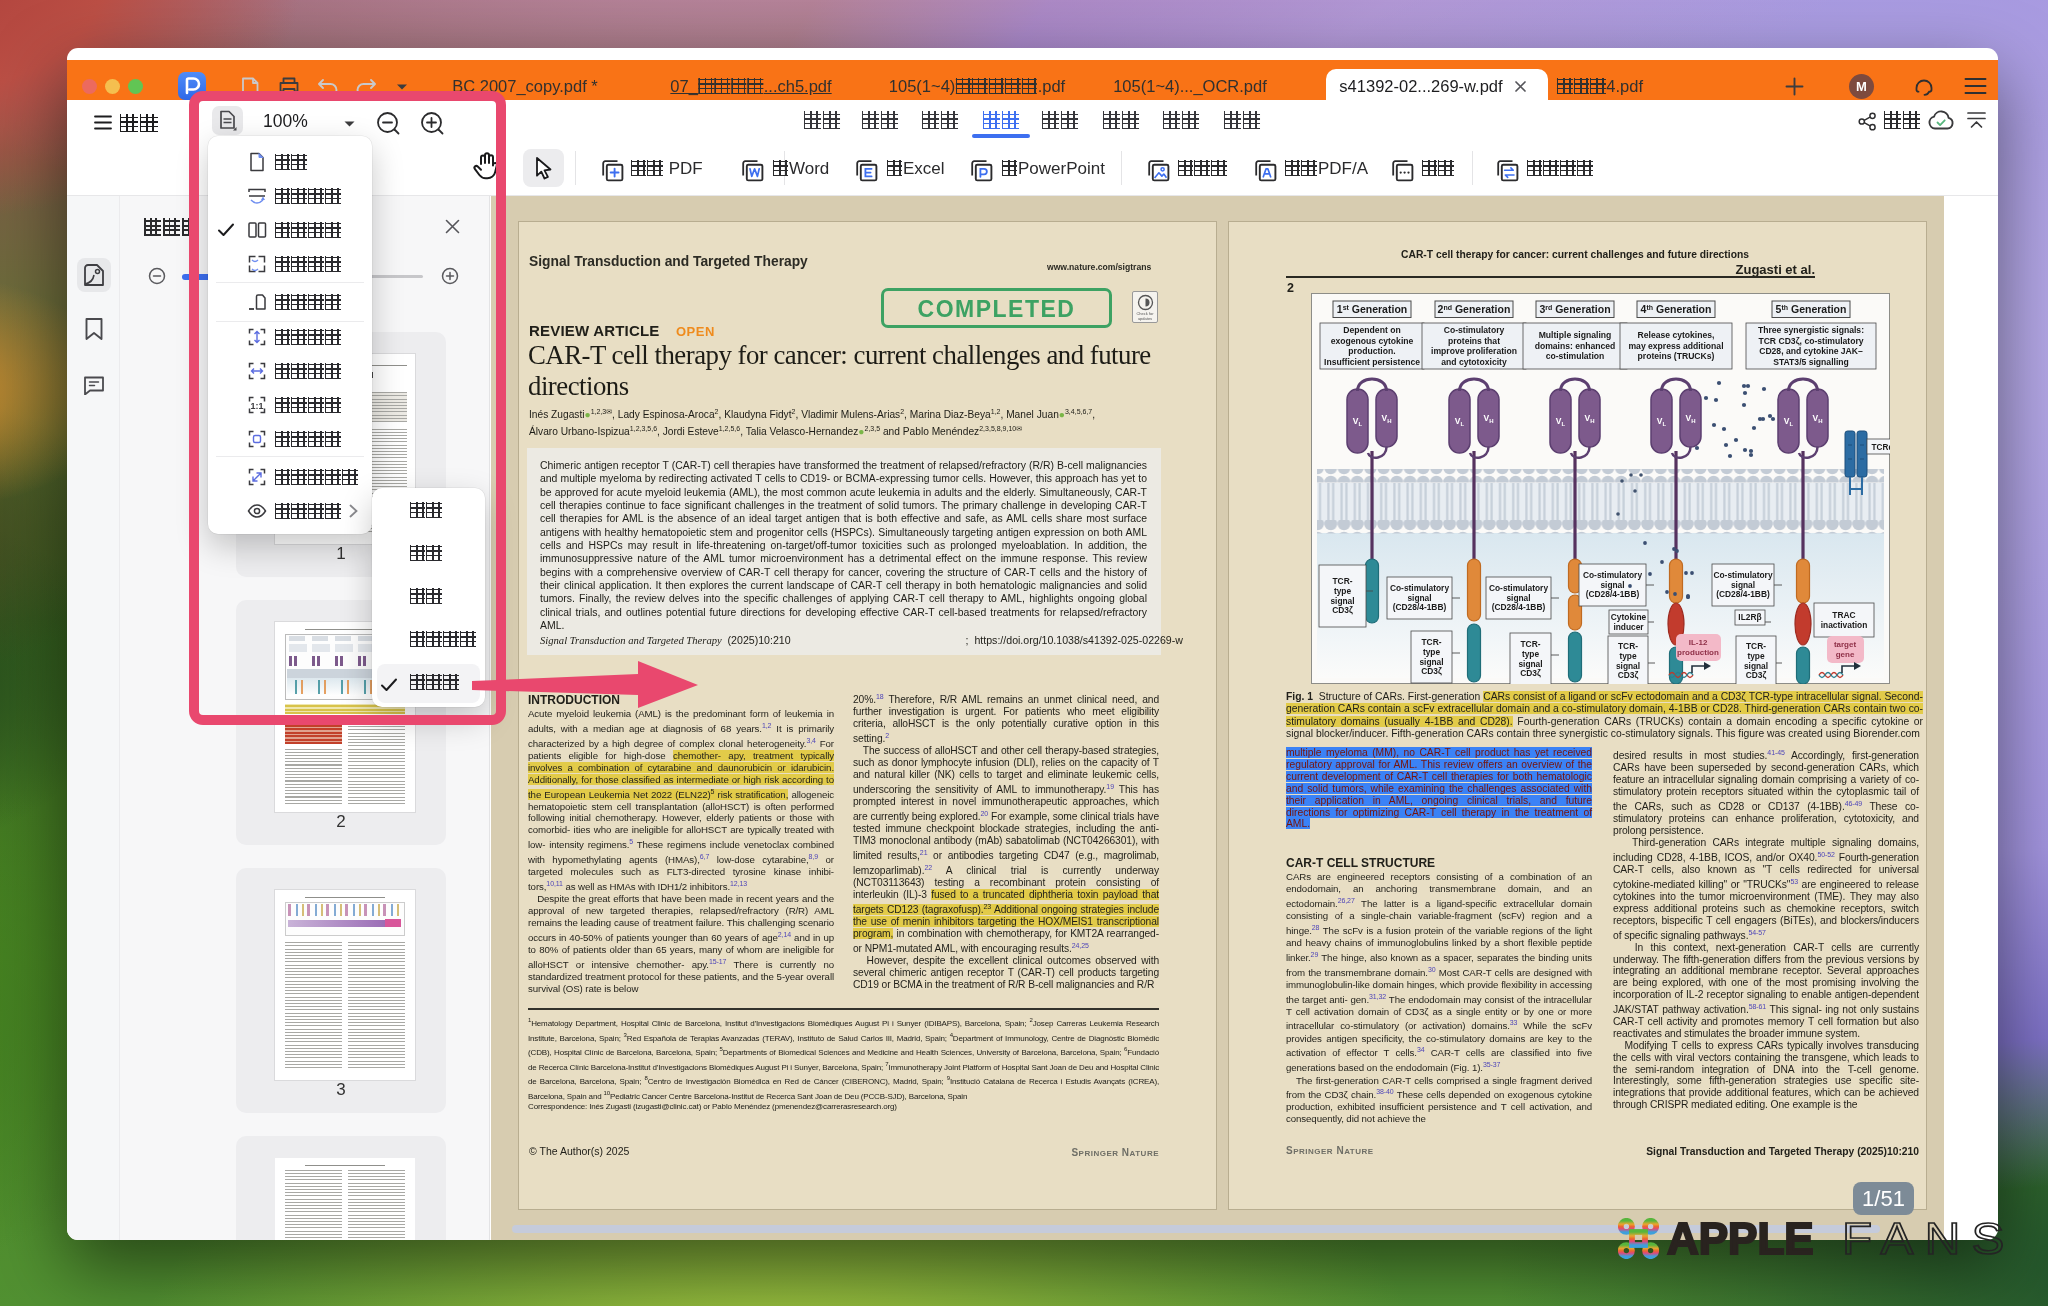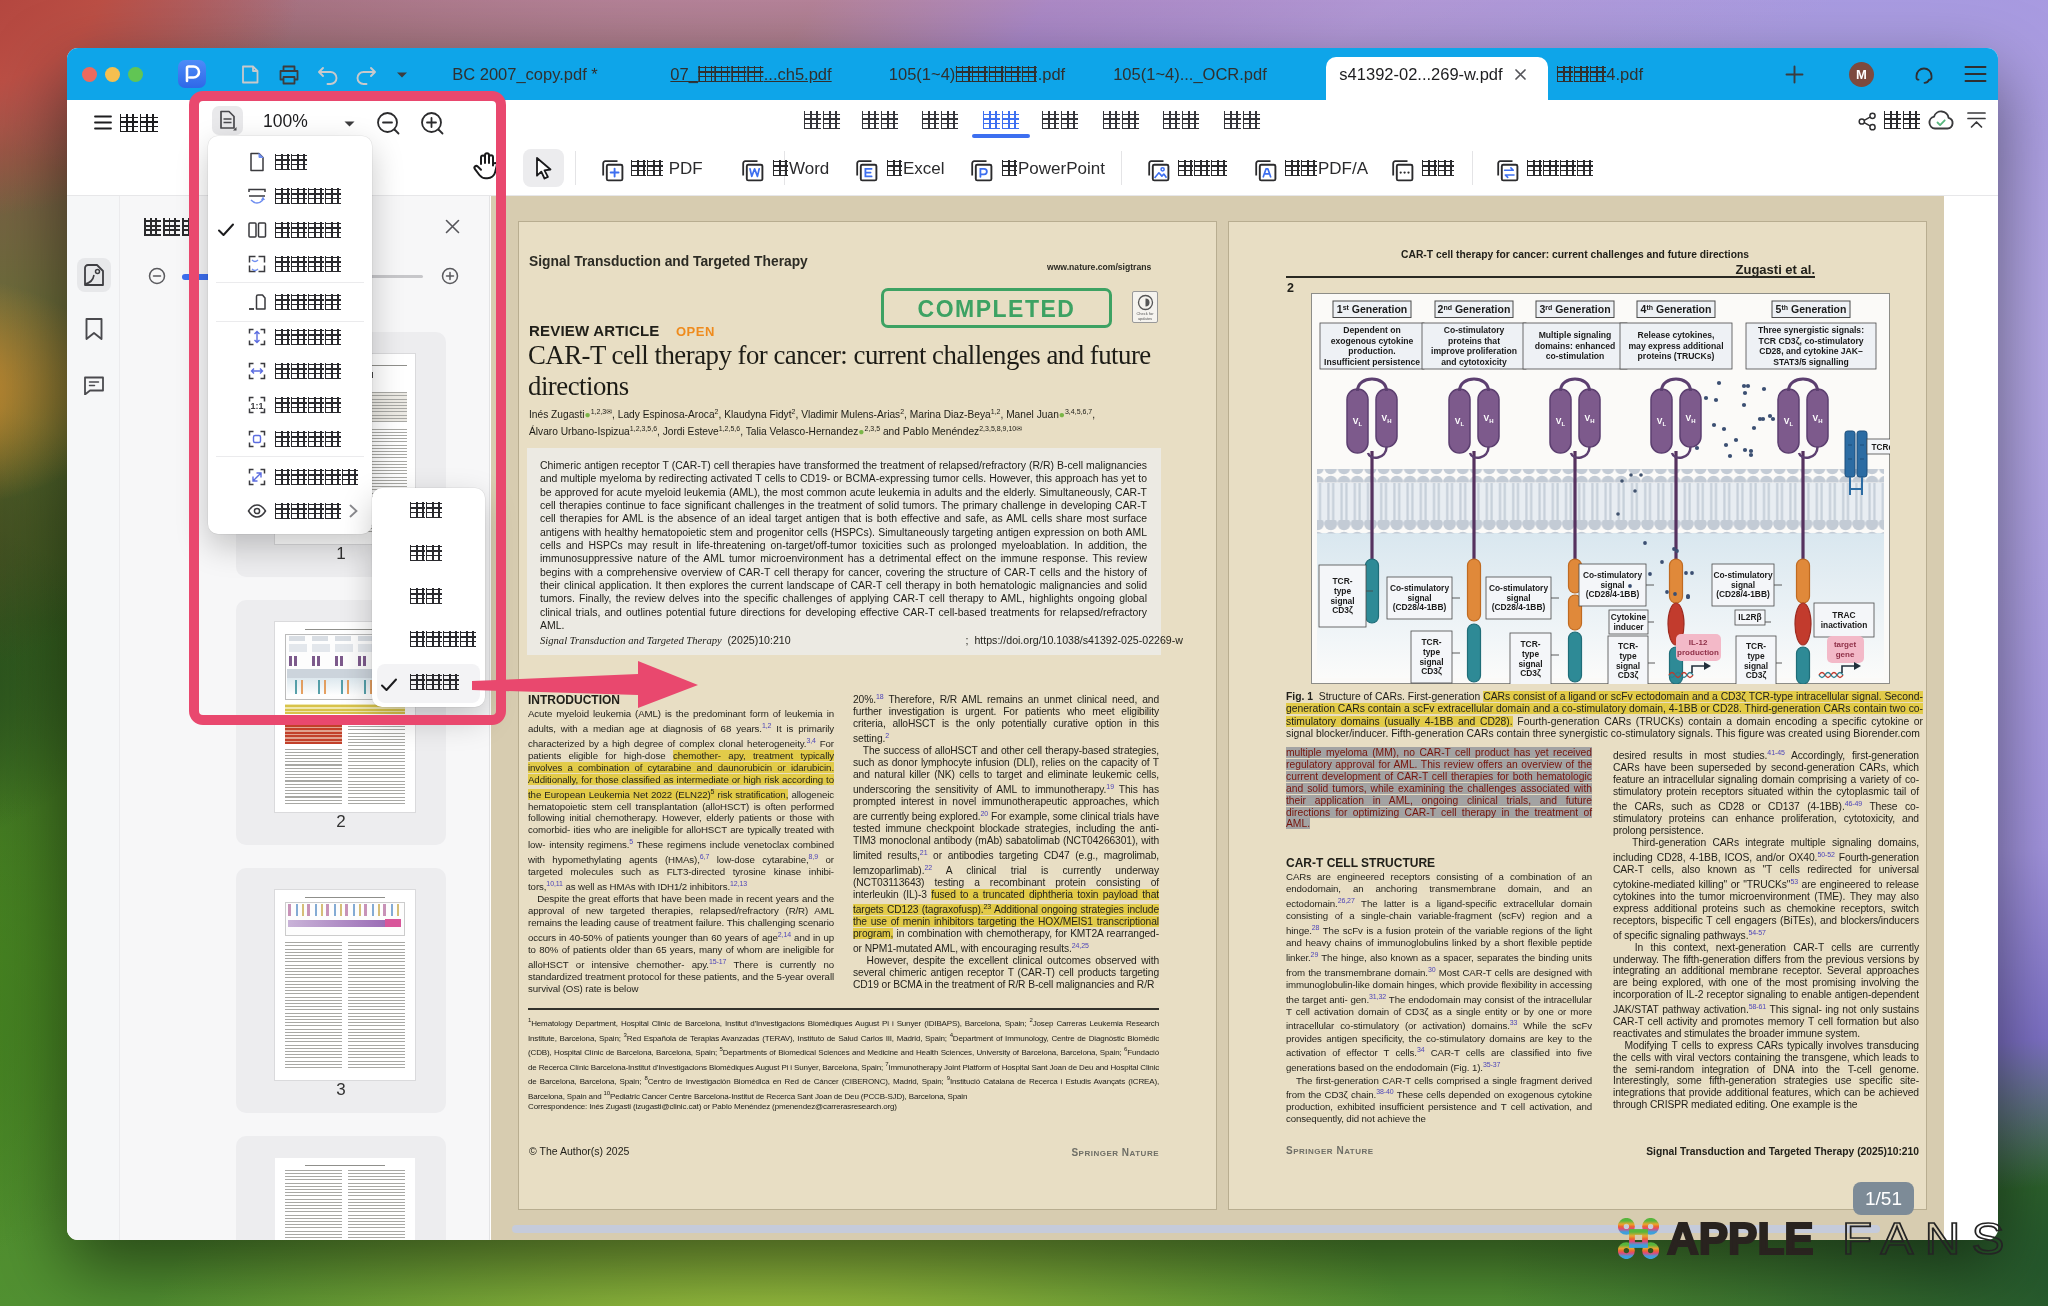--- a/index.html
+++ b/index.html
@@ -19,21 +19,21 @@
 .abs{position:absolute;}
 
 i.c{display:inline-block;width:.94em;height:.92em;margin:0 .03em;vertical-align:-.1em;
 background:repeating-linear-gradient(0deg,currentColor 0 1.4px,transparent 1.4px 4.6px),
 repeating-linear-gradient(90deg,currentColor 0 1.4px,transparent 1.4px 6.2px);}
 i.c.b{background:repeating-linear-gradient(0deg,currentColor 0 1.9px,transparent 1.9px 4.6px),
 repeating-linear-gradient(90deg,currentColor 0 1.9px,transparent 1.9px 5.6px);}
 
 #win{position:absolute;left:67px;top:48px;width:1931px;height:1192px;border-radius:11px;
 background:#fff;box-shadow:0 28px 70px rgba(0,0,0,.5);overflow:hidden;}
-#titlebar{position:absolute;left:0;top:0;width:100%;height:52px;background:#0ea5e9;}
+#titlebar{position:absolute;left:0;top:12px;width:100%;height:52px;background:#f97316;}
 .tl{position:absolute;top:18.5px;width:15px;height:15px;border-radius:50%;}
 #appicon{position:absolute;left:111px;top:12px;width:28px;height:28px;border-radius:7px;
 background:linear-gradient(180deg,#4e8cf8,#2e68e8);}
 .tbtab{position:absolute;top:17px;font-size:16.5px;color:#30302f;white-space:nowrap;transform:translateX(-50%);}
 #activetab{position:absolute;left:1259px;top:9px;width:222px;height:43px;background:#fff;border-radius:10px 10px 0 0;}
 .ticon{position:absolute;top:15px;}
 
 #row1{position:absolute;left:0;top:52px;width:100%;height:45px;background:#fff;}
 #row2{position:absolute;left:0;top:97px;width:100%;height:51px;background:#fff;border-bottom:1px solid #e7e7e9;}
 .mtab{position:absolute;top:10px;font-size:19px;color:#35353a;transform:translateX(-50%);white-space:nowrap;}
@@ -44,21 +44,21 @@
 #panel{position:absolute;left:53px;top:148px;width:370px;height:1044px;background:#f7f7f8;border-right:1px solid #e3e3e5;}
 #viewer{position:absolute;left:424px;top:148px;width:1453px;height:1044px;background:#d7ccb0;}
 #rstrip{position:absolute;left:1877px;top:148px;width:54px;height:1044px;background:#f7f8f9;border-left:1px solid #e9e9eb;}
 .card{position:absolute;left:116px;width:210px;height:245px;border-radius:10px;background:#ededef;}
 .thumb{position:absolute;left:155px;width:140px;height:190px;background:#fff;box-shadow:0 0 0 1px rgba(0,0,0,.08);}
 .plabel{position:absolute;left:116px;width:210px;text-align:center;font-size:17px;color:#333;}
 .page{position:absolute;top:26px;width:697px;height:987px;background:#e8dec4;box-shadow:0 0 0 1px rgba(125,115,85,.35);}
 
 .col{position:absolute;width:306px;font-size:9.7px;letter-spacing:-.1px;line-height:11.85px;text-align:justify;color:#201f19;}
 .hl{background:#e2cb49;}
-.hlr{background:#a3a3a3;color:#76140b;}
+.hlr{background:#3b82f6;color:#76140b;}
 
 .tt{background-image:repeating-linear-gradient(0deg,#a8a8a4 0 1.1px,transparent 1.1px 3.2px);}
 .tt2{background-image:repeating-linear-gradient(0deg,#8f8f8b 0 1.2px,transparent 1.2px 3.6px);}
 .thumb .abs{position:absolute;}
 
 #menu{position:absolute;left:208px;top:136px;width:164px;height:398px;background:#fff;border-radius:10px;
 box-shadow:0 12px 32px rgba(0,0,0,.22),0 0 0 .5px rgba(0,0,0,.08);z-index:40;}
 #submenu{position:absolute;left:372px;top:488px;width:113px;height:219px;background:#fff;border-radius:10px;
 box-shadow:0 12px 32px rgba(0,0,0,.22),0 0 0 .5px rgba(0,0,0,.08);z-index:41;}
 .mi{position:absolute;left:66px;font-size:17px;color:#2a2a2e;}
@@ -560,21 +560,21 @@
       <div class="abs" style="left:384px;top:924px;width:306px;text-align:right;font-size:10.3px;font-weight:600;color:#22211b;">Signal Transduction and Targeted Therapy (2025)10:210</div>
     </div>
     <div class="abs" style="left:21px;top:1029px;width:1368px;height:8px;border-radius:4px;background:#c5cbdb;"></div>
   </div>
 
 </div>
 <div id="pinkrect"></div>
 <svg style="position:absolute;left:460px;top:648px;width:250px;height:70px;z-index:52;" viewBox="0 0 250 70">
 <polygon points="12,33 178,26 178,13 238,37 178,60 178,47 12,42" fill="#e9486e"></polygon>
   </svg>
-<div style="position:absolute;left:1853px;top:1182px;width:61px;height:33px;border-radius:8px;background:#7d8b97;color:#fff;font-size:19px;text-align:center;line-height:33px;z-index:35;">1/51</div>
+<div style="position:absolute;left:1853px;top:1182px;width:61px;height:33px;border-radius:8px;background:#7d8b97;color:#fff;font-size:22px;text-align:center;line-height:33px;z-index:35;">1/51</div>
 <div id="appfans">
 <svg width="41" height="41" viewBox="0 0 44 44" style="position:absolute;left:2px;top:6px;">
 <defs>
         <linearGradient id="rb" x1="0" y1="0" x2="0" y2="1">
 <stop offset="0" stop-color="#58b53c"></stop>
           <stop offset="0.3" stop-color="#e9a62e"></stop>
 <stop offset="0.52" stop-color="#ec6430"></stop>
           <stop offset="0.72" stop-color="#e0487a"></stop>
 <stop offset="1" stop-color="#3da0dc"></stop>
         </linearGradient>

